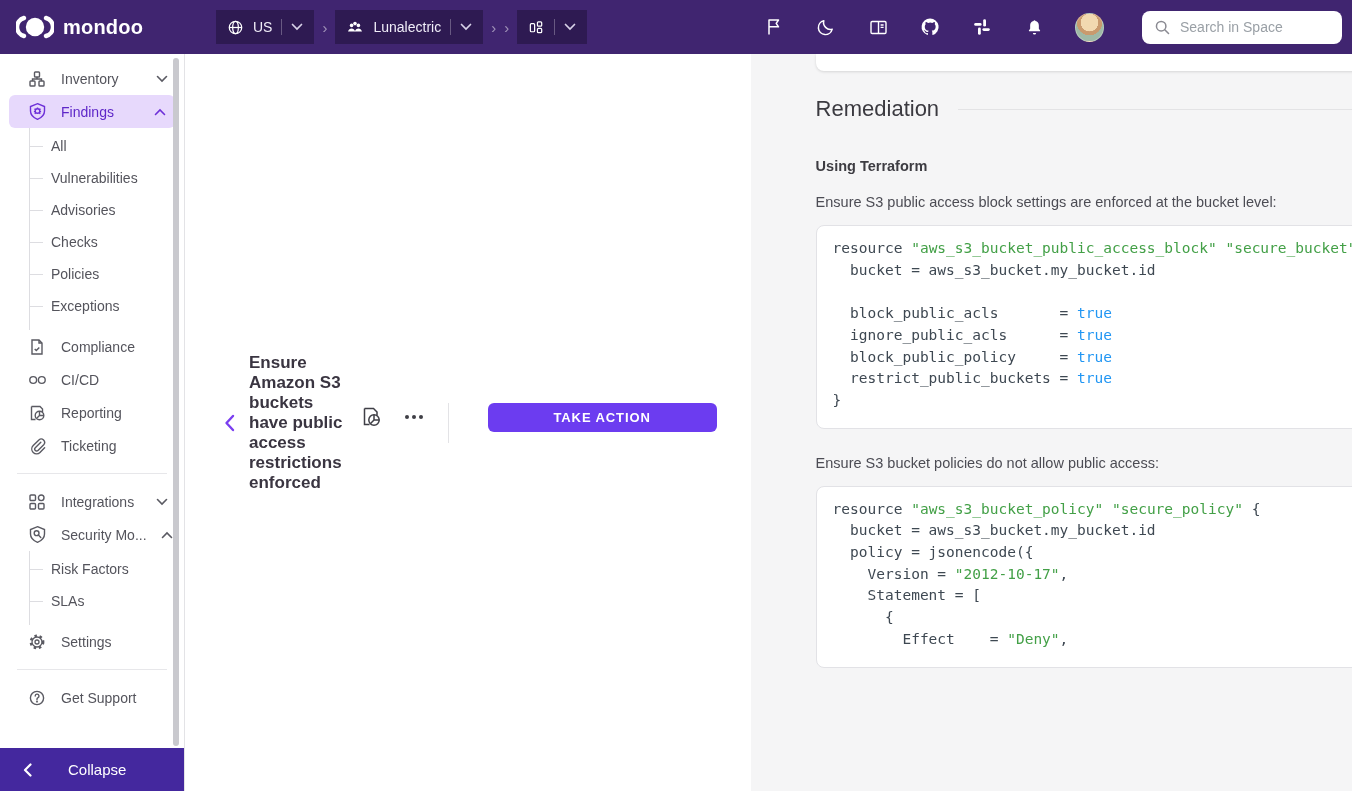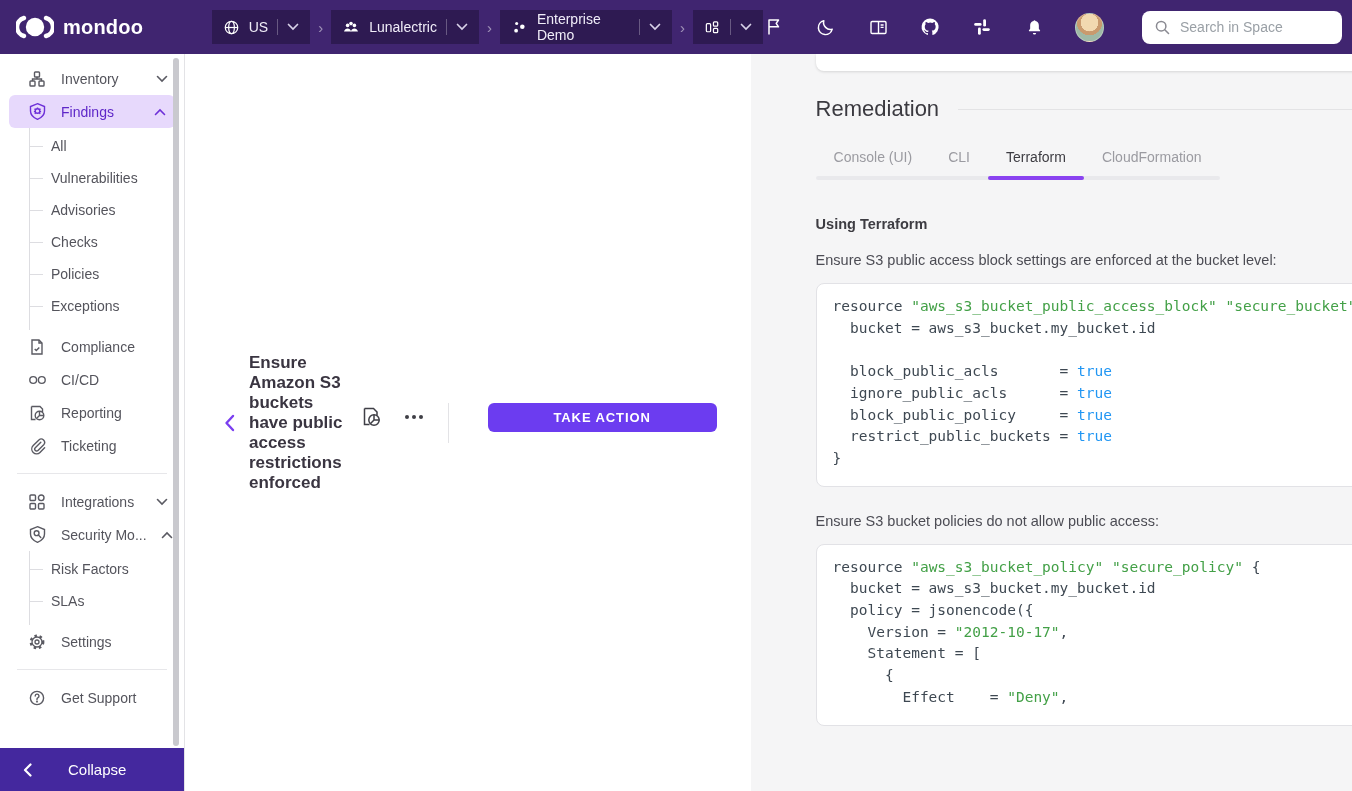--- a/index.html
+++ b/index.html
@@ -124,36 +124,20 @@
         </span>
         <span>Lunalectric</span>
         <span class="psep"></span>
         <span class="chev">
           <svg width="12" height="8" viewBox="0 0 12 8">
               <path d="M1.5 1.5L6 6l4.5-4.5" fill="none" stroke="currentColor" stroke-width="1.7" stroke-linecap="round"></path>
             </svg>
         </span>
       </div>
       <span class="crumb-sep">›</span>
-      <div class="pill">
-        <span>
-          <svg width="17" height="17" viewBox="0 0 18 18" fill="#fff">
-            <circle cx="6" cy="4.8" r="1.6"></circle>
-              <circle cx="12" cy="8.2" r="2.4"></circle>
-              <circle cx="5.4" cy="12.4" r="2"></circle>
-          </svg>
-        </span>
-        <span>Enterprise Demo</span>
-        <span class="psep"></span>
-        <span class="chev">
-          <svg width="12" height="8" viewBox="0 0 12 8">
-              <path d="M1.5 1.5L6 6l4.5-4.5" fill="none" stroke="currentColor" stroke-width="1.7" stroke-linecap="round"></path>
-            </svg>
-        </span>
-      </div>
       <span class="crumb-sep">›</span>
       <div class="pill">
         <span>
           <svg width="17" height="17" viewBox="0 0 18 18" fill="none" stroke="#fff" stroke-width="1.3">
             <rect x="2.5" y="5" width="4.5" height="8.5" rx="1"></rect>
               <rect x="10" y="3" width="4.5" height="4.5" rx="1"></rect>
               <rect x="10" y="10" width="4.5" height="4.5" rx="1"></rect>
           </svg>
         </span>
         <span class="psep"></span>
@@ -429,26 +413,20 @@
 
       <div class="content">
         <div class="content-inner">
           <div class="card-remnant"></div>
 
           <div class="section-head">
             <h2 class="section-title">Remediation</h2>
             <div class="section-rule"></div>
           </div>
 
-          <div class="tabs">
-            <div class="tab">Console (UI)</div>
-            <div class="tab">CLI</div>
-            <div class="tab active">Terraform</div>
-            <div class="tab">CloudFormation</div>
-          </div>
 
           <div class="subsection-title">Using Terraform</div>
 
           <p class="para">Ensure S3 public access block settings are enforced at the bucket level:</p>
 
           <div class="codeblock">
             <div>
                 <div class="code-line"><span class="tok-p">resource </span><span class="tok-s">"aws_s3_bucket_public_access_block"</span><span class="tok-p"> </span><span class="tok-s">"secure_bucket"</span><span class="tok-p"> {</span></div>
                 <div class="code-line"><span class="tok-p">  bucket = aws_s3_bucket.my_bucket.id</span></div>
                 <div class="code-line">&nbsp;</div>

